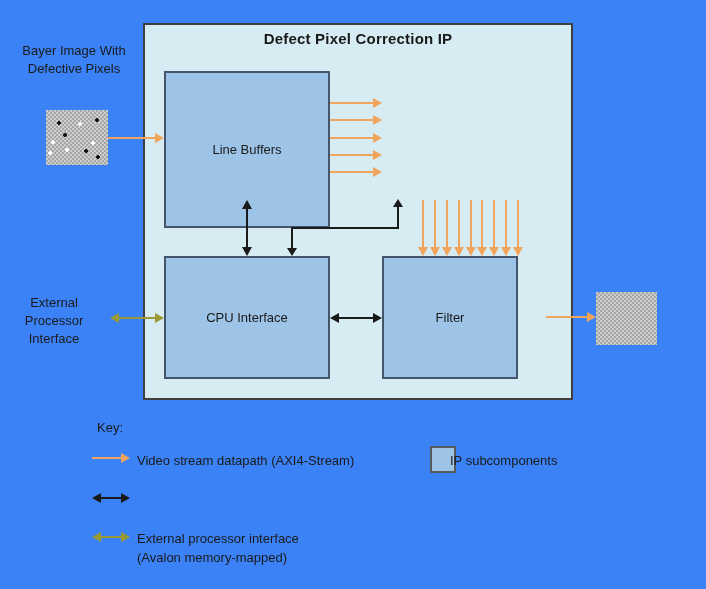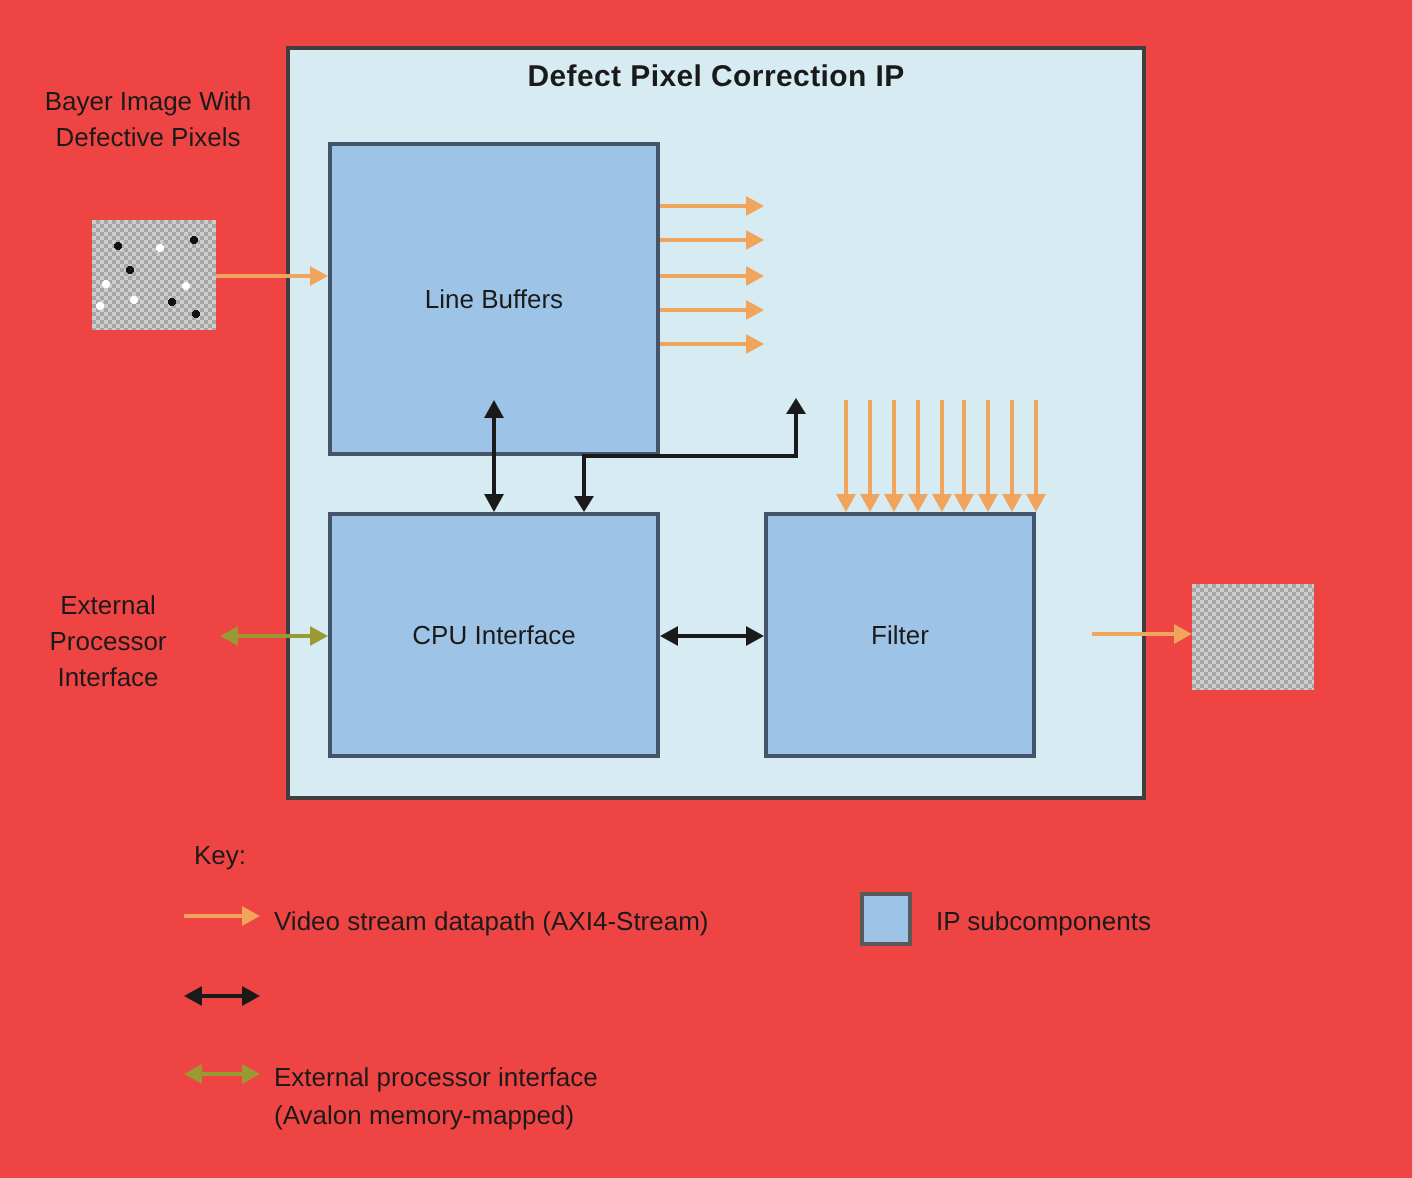--- a/index.html
+++ b/index.html
@@ -6,21 +6,21 @@
     --orange:#F1A45B;
     --black:#1A1A1A;
     --olive:#9A9A33;
     --block:#9DC3E6;
     --container:#D6EBF2;
     --border:#44546A;
     --outer-border:#3F3F3F;
   }
   *{box-sizing:border-box;margin:0;padding:0;}
   body{background:#fff;font-family:"Liberation Sans",sans-serif;color:#1a1a1a;}
-  .canvas{position:relative;width:706px;height:589px;background:#ef4444;overflow:hidden;}
+  .canvas{position:relative;width:706px;height:589px;background:#3b82f6;overflow:hidden;}
 
   
   .outer-box{position:absolute;left:143px;top:23px;width:430px;height:377px;
     background:var(--container);border:2px solid var(--outer-border);}
   .diagram-title{position:absolute;left:143px;top:30px;width:430px;text-align:center;
     font-size:15px;font-weight:bold;letter-spacing:.2px;}
   .block{position:absolute;background:var(--block);border:2px solid var(--border);
     display:flex;align-items:center;justify-content:center;text-align:center;
     font-size:13px;line-height:17px;}
   .block span{max-width:130px;}
@@ -93,21 +93,21 @@
   .bent-head-down{position:absolute;left:287px;top:248px;width:0;height:0;
     border-left:5px solid transparent;border-right:5px solid transparent;
     border-top:8px solid var(--black);}
 
   
   .key-title{position:absolute;left:97px;top:420px;font-size:13px;}
   .key-text{position:absolute;font-size:13px;line-height:19px;}
   .kt-video{left:137px;top:451px;}
   .kt-proc{left:137px;top:491px;}
   .kt-ext{left:137px;top:529px;}
-  .kt-sub{left:468px;top:451px;}
+  .kt-sub{left:450px;top:451px;}
   .kg-video{position:absolute;left:92px;top:453px;width:38px;}
   .kg-proc{position:absolute;left:92px;top:493px;width:38px;--c:var(--black);}
   .kg-ext{position:absolute;left:92px;top:532px;width:38px;--c:var(--olive);}
   .key-swatch{position:absolute;left:430px;top:446px;width:26px;height:27px;
     background:var(--block);border:2px solid #595959;}
 </style>
 </head>
 <body>
 
 <div class="canvas">

